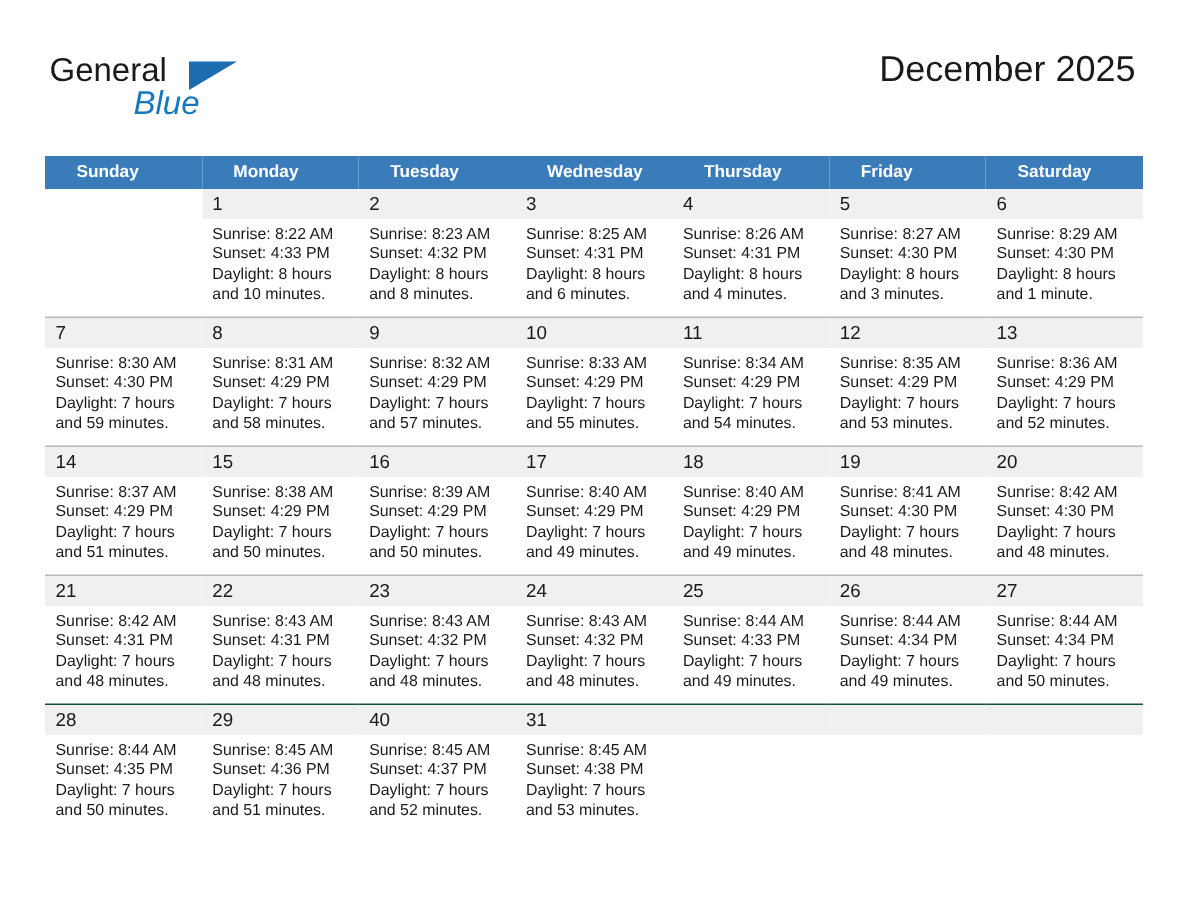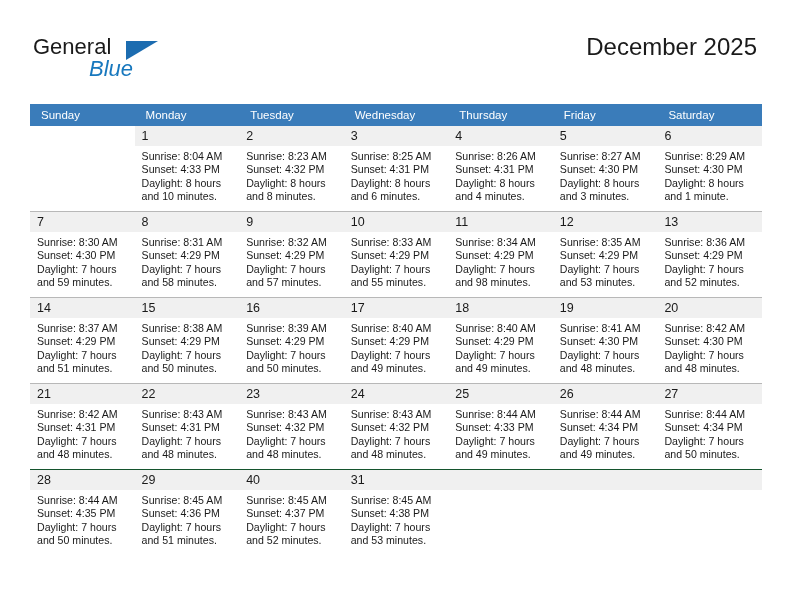--- a/index.html
+++ b/index.html
@@ -90,24 +90,24 @@
     position: absolute;
     left: 30px;
     top: 104px;
     width: 732px;
     border-collapse: collapse;
     table-layout: fixed;
   }
   .calendar th {
     background: #3a7cba;
     color: #ffffff;
-    font-weight: normal;
+    font-weight: bold;
     font-size: 11.5px;
     text-align: left;
-    padding: 4px 0 5px 11px;
+    padding: 4px 0 5px 21px;
     height: 13px;
     border: none;
   }
   .calendar td {
     vertical-align: top;
     padding: 0;
     border: none;
     width: 104.57px;
   }
   .week-row > td {
@@ -186,21 +186,21 @@
           <td>
             <div class="daycell empty-plain">
               <div class="daynum-band"><span></span></div>
               <div class="details"></div>
             </div>
           </td>
           <td>
             <div class="daycell">
               <div class="daynum-band"><span>1</span></div>
               <div class="details">
-                <div>Sunrise: 8:04 AM</div>
+                <div>Sunrise: 8:22 AM</div>
                 <div>Sunset: 4:33 PM</div>
                 <div>Daylight: 8 hours</div>
                 <div>and 10 minutes.</div>
               </div>
             </div>
           </td>
           <td>
             <div class="daycell">
               <div class="daynum-band"><span>2</span></div>
               <div class="details">
@@ -301,21 +301,21 @@
               </div>
             </div>
           </td>
           <td>
             <div class="daycell">
               <div class="daynum-band"><span>11</span></div>
               <div class="details">
                 <div>Sunrise: 8:34 AM</div>
                 <div>Sunset: 4:29 PM</div>
                 <div>Daylight: 7 hours</div>
-                <div>and 98 minutes.</div>
+                <div>and 54 minutes.</div>
               </div>
             </div>
           </td>
           <td>
             <div class="daycell">
               <div class="daynum-band"><span>12</span></div>
               <div class="details">
                 <div>Sunrise: 8:35 AM</div>
                 <div>Sunset: 4:29 PM</div>
                 <div>Daylight: 7 hours</div>

